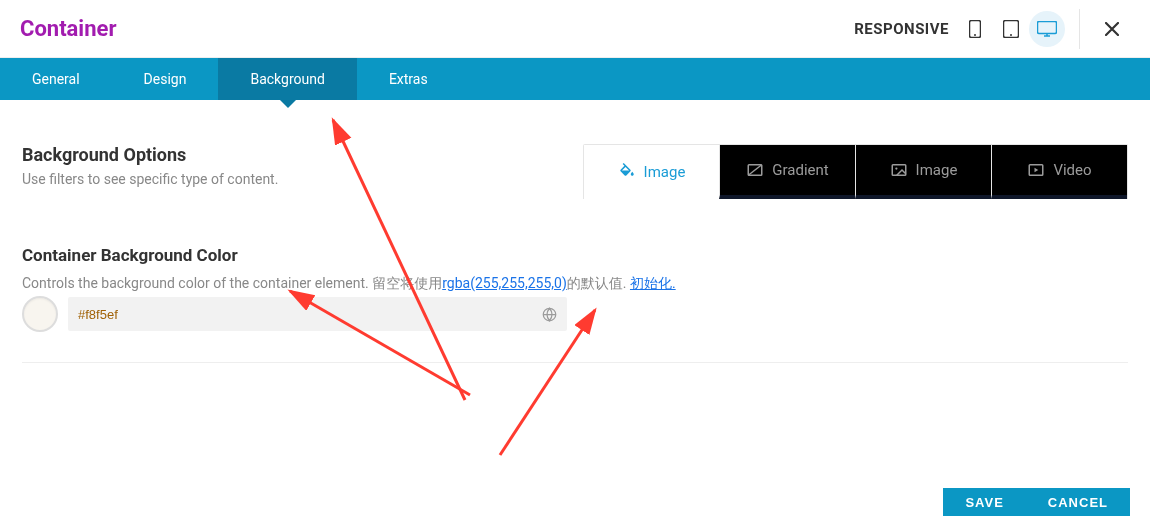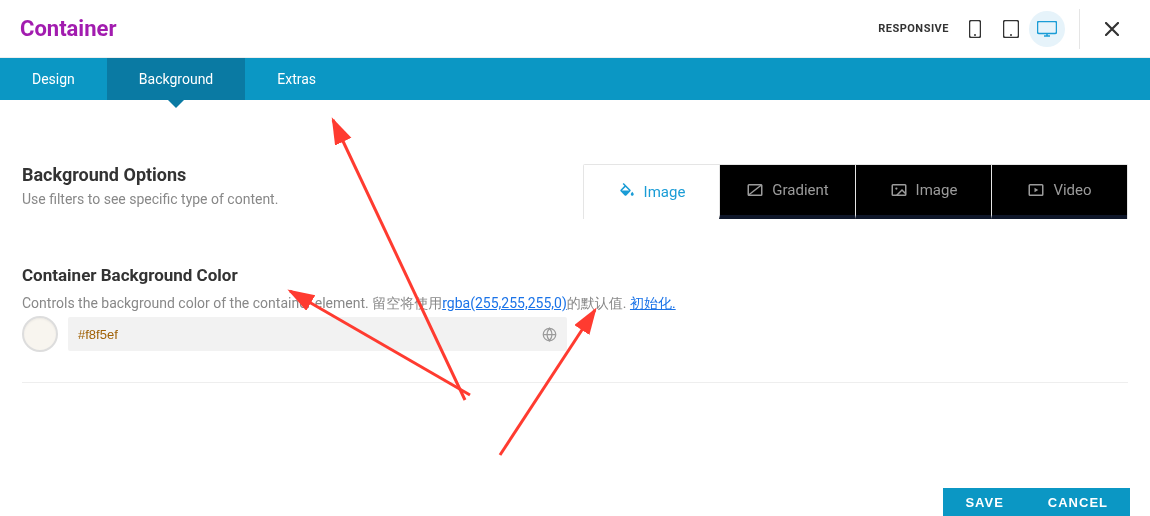--- a/index.html
+++ b/index.html
@@ -25,21 +25,21 @@
     font-weight: 700;
     color: #a21caf;
     flex: 1;
   }
   .responsive-group {
     display: flex;
     align-items: center;
     gap: 0;
   }
   .responsive-label {
-    font-size: 11px;
+    font-size: 15px;
     font-weight: 700;
     letter-spacing: 0.5px;
     color: #333;
     margin-right: 8px;
   }
   .device-btn {
     width: 36px;
     height: 36px;
     display: flex;
     align-items: center;
@@ -99,21 +99,21 @@
     border-left: 8px solid transparent;
     border-right: 8px solid transparent;
     border-top: 8px solid #0a7aa3;
   }
   
   .content {
     padding: 20px 22px 0 22px;
   }
   .section-row {
     display: flex;
-    margin-top: 44px;
+    margin-top: 24px;
   }
   .section-left {
     flex: 1;
     padding-right: 40px;
   }
   .section-title {
     font-size: 18px;
     font-weight: 700;
     color: #333;
     margin-bottom: 6px;
@@ -274,20 +274,23 @@
   </div>
   <div class="divider-v"></div>
   <div class="close-btn">
     <svg width="14" height="14" viewBox="0 0 14 14">
         <path d="M1 1 L13 13 M13 1 L1 13" stroke="currentColor" stroke-width="2.2" stroke-linecap="round"></path>
       </svg>
   </div>
 </div>
 
 <div class="tabs">
+  <div class="tab">
+      <span>General</span>
+    </div>
   <div class="tab">
       <span>Design</span>
     </div>
   <div class="tab active">
       <span>Background</span>
     </div>
   <div class="tab">
       <span>Extras</span>
     </div>
 </div>

